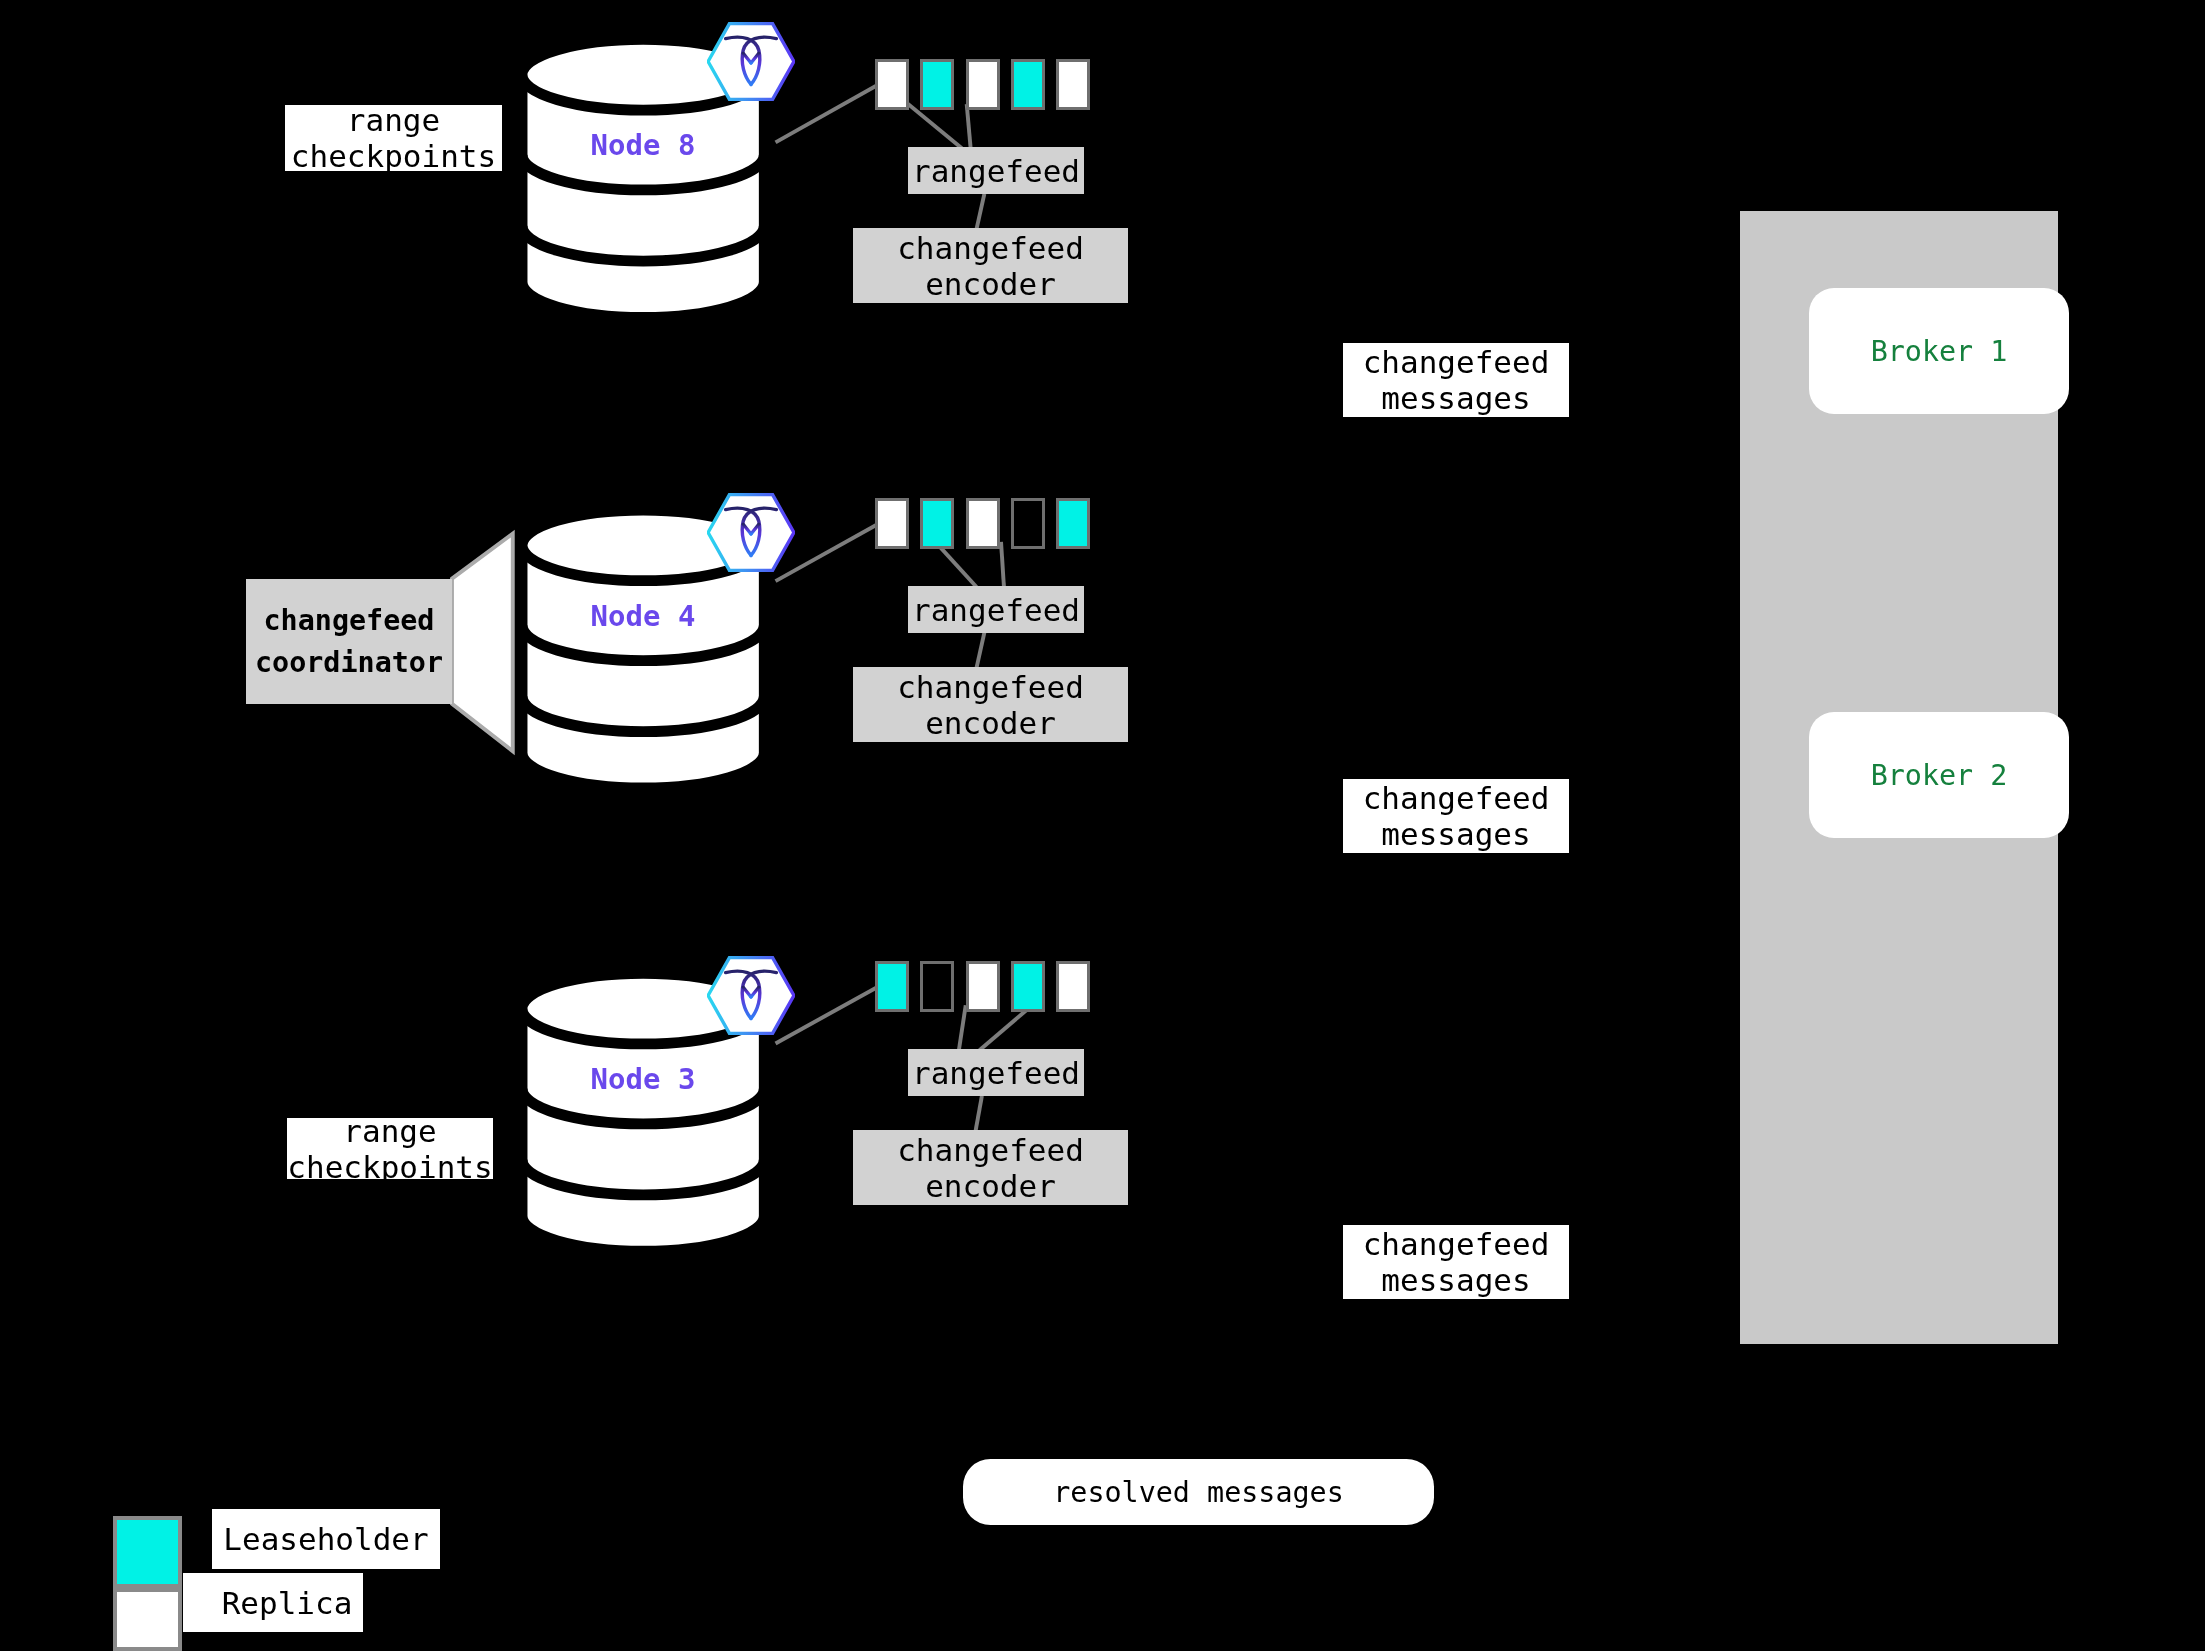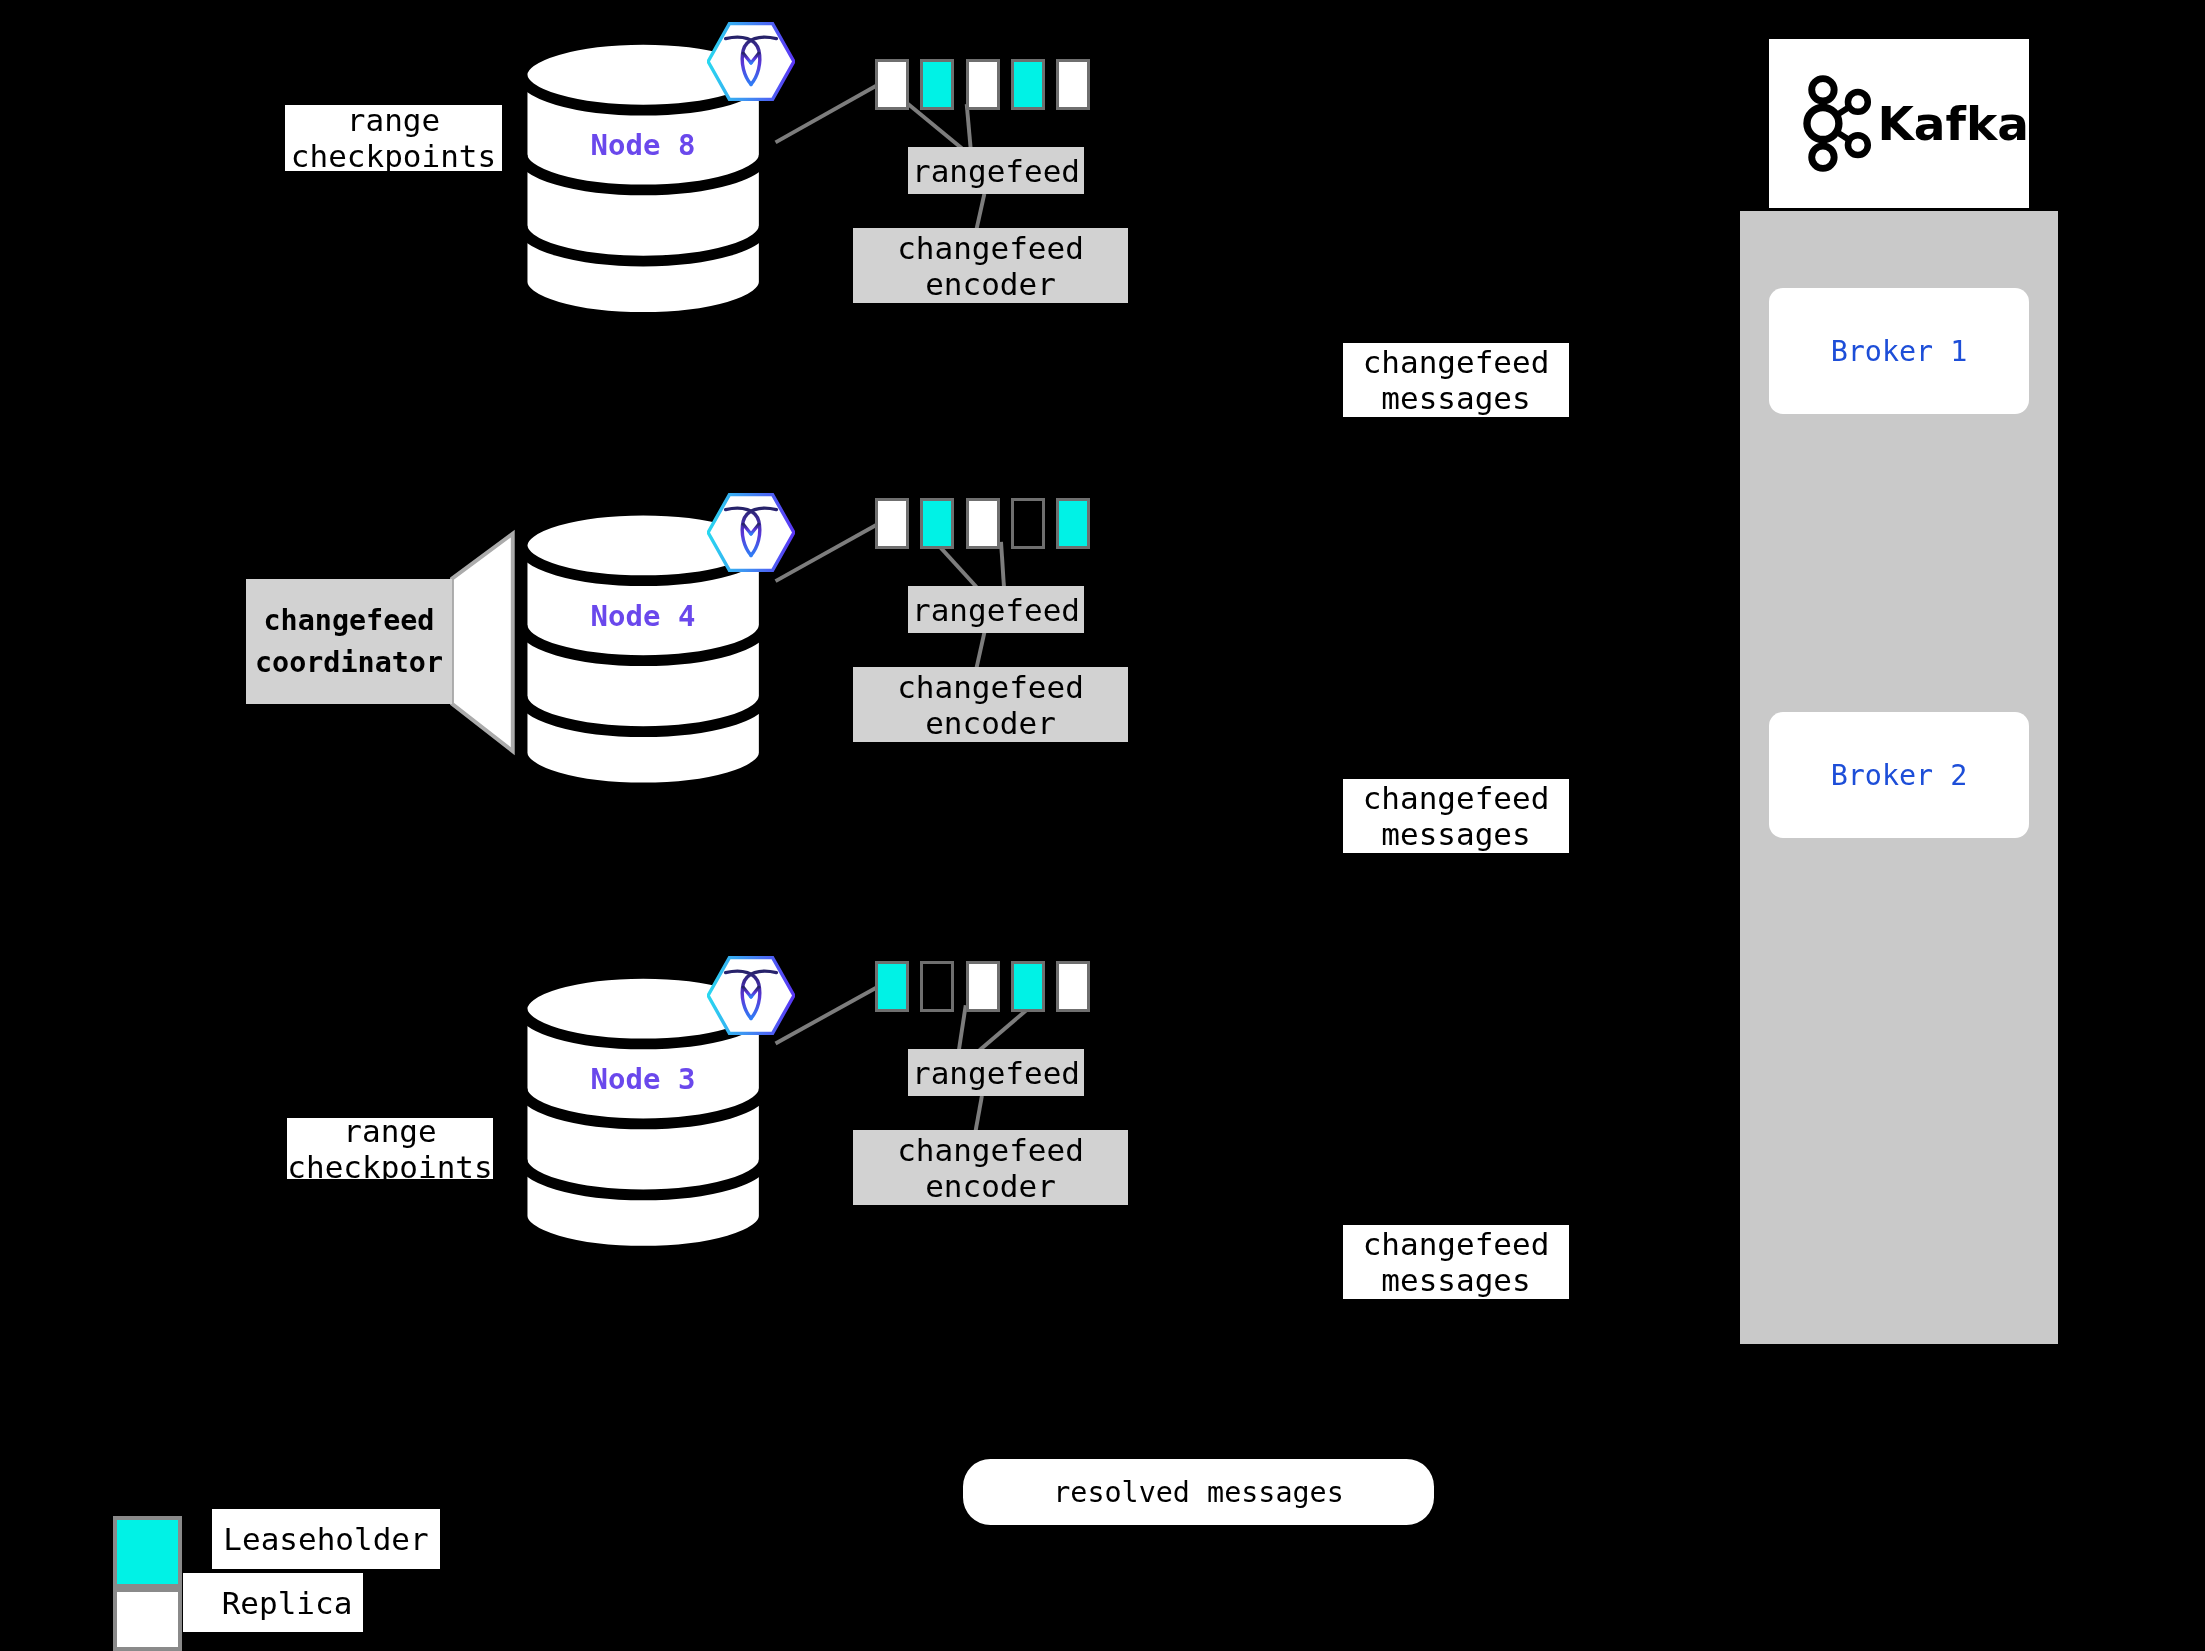--- a/index.html
+++ b/index.html
@@ -13,22 +13,22 @@
   .lbl{font-size:31px;line-height:36px;}
   .node-name{font-weight:bold;font-size:29px;color:#6A48EC;text-align:center;}
   .ranges-row{display:flex;gap:11.3px;}
   .sq{width:28px;height:45px;border:3.4px solid #6F6F6F;background:transparent;}
   .sq[data-type="leaseholder"]{background:#00F2E6;}
   .sq[data-type="replica"]{background:#FFFFFF;}
   .sq[data-type="empty"]{background:transparent;}
   .coord{font-weight:bold;font-size:28.4px;line-height:42px;background:#D2D2D2;}
   .kafka-wordmark{font-family:"DejaVu Sans", "Liberation Sans", sans-serif;
                   font-weight:bold;font-size:47px;color:#000;}
-  .broker{background:#fff;border-radius:14px;display:flex;align-items:center;
-          justify-content:center;font-size:28.4px;color:#1d4ed8;}
+  .broker{background:#fff;border-radius:25px;display:flex;align-items:center;
+          justify-content:center;font-size:28.4px;color:#15803d;margin-left:40px;}
   .pill{background:#fff;border-radius:27.5px;display:flex;align-items:center;
         justify-content:center;font-size:28.4px;color:#000;}
   .legend-swatch{border:4.9px solid #8A8A8A;}
   .legend-swatch[data-type="leaseholder"]{background:#00F2E6;}
   .legend-swatch[data-type="replica"]{background:#FFFFFF;}
 </style>
 </head>
 <body>
 
 <div class="canvas">
@@ -200,36 +200,20 @@
     <div class="lbl">changefeed</div>
     <div class="lbl">messages</div>
   </div>
   <div class="abs whitebox" style="left:1343px;top:1225px;width:226px;height:74px;">
     <div class="lbl">changefeed</div>
     <div class="lbl">messages</div>
   </div>
 
   <div class="abs" style="left:1740px;top:211px;width:318px;height:1133px;background:#C9C9C9;"></div>
 
-  <div class="abs whitebox" style="left:1769px;top:39px;width:260px;height:169px;flex-direction:row;gap:4.9px;">
-    <svg width="118" height="147" viewBox="0 0 240 300">
-      <g stroke="#000" fill="#fff">
-        <line x1="125" y1="100" x2="125" y2="130" stroke-width="14"></line>
-        <line x1="125" y1="180" x2="125" y2="212" stroke-width="14"></line>
-        <line x1="150" y1="135" x2="192" y2="108" stroke-width="14"></line>
-        <line x1="150" y1="165" x2="192" y2="192" stroke-width="14"></line>
-        <circle cx="125" cy="72" r="26" stroke-width="16"></circle>
-        <circle cx="125" cy="150" r="37" stroke-width="17"></circle>
-        <circle cx="125" cy="228" r="26" stroke-width="16"></circle>
-        <circle cx="206" cy="100" r="23" stroke-width="15"></circle>
-        <circle cx="206" cy="200" r="23" stroke-width="15"></circle>
-      </g>
-    </svg>
-    <span class="kafka-wordmark">Kafka</span>
-  </div>
 
   <div class="abs broker" style="left:1769px;top:288px;width:260px;height:126px;">
     <span>Broker 1</span>
   </div>
   <div class="abs broker" style="left:1769px;top:712px;width:260px;height:126px;">
     <span>Broker 2</span>
   </div>
 
   <div class="abs pill" style="left:963px;top:1459px;width:471px;height:66px;">
     <span>resolved messages</span>

